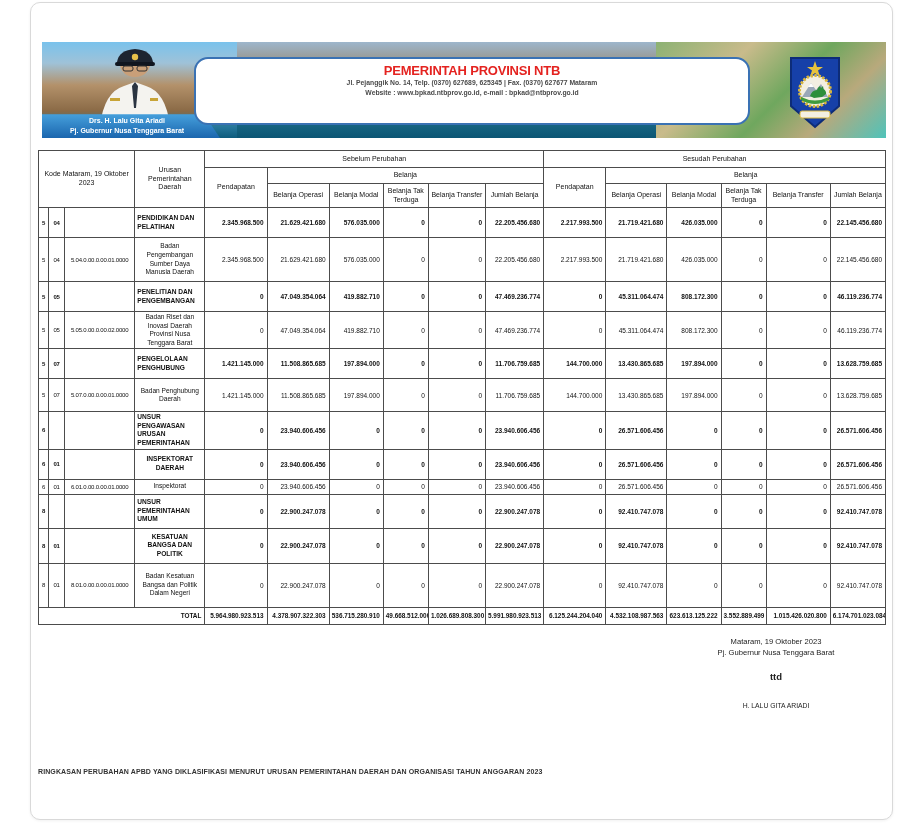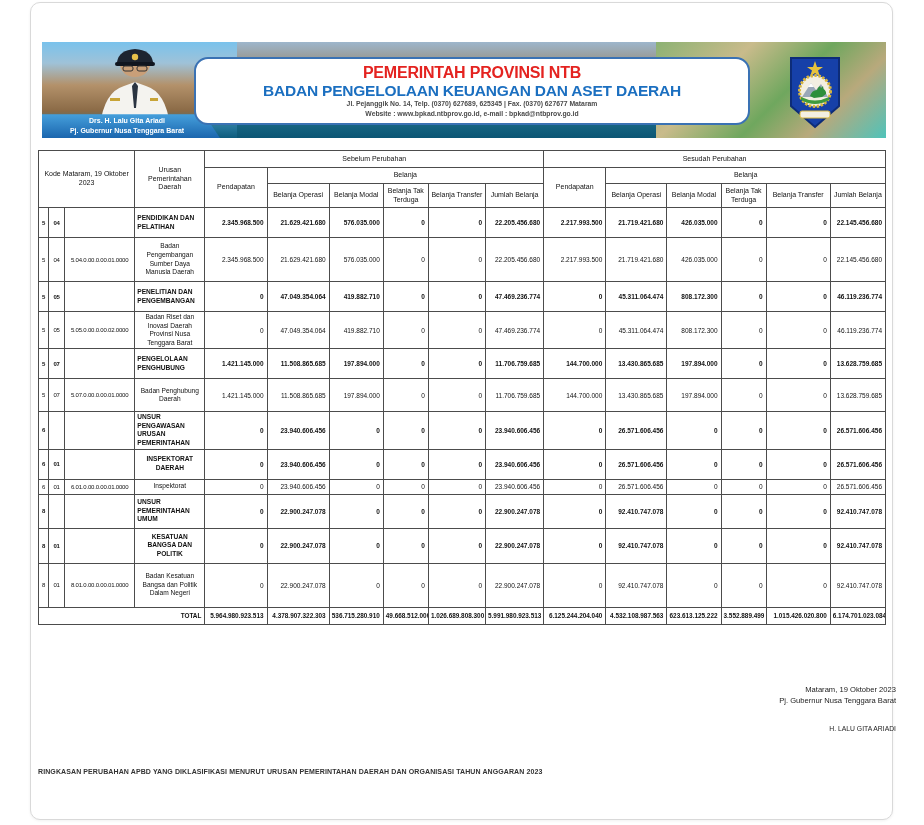--- a/index.html
+++ b/index.html
@@ -16,40 +16,40 @@
               background:linear-gradient(180deg,#9db6cc 0%,#97876f 30%,#6f5c49 52%,#7c4a33 62%,#1d6e8a 78%,#0c5674 100%); }
   .bg-right { position:absolute; right:0; top:0; width:230px; height:100%;
               background:linear-gradient(135deg,#8cb273 0%,#c9bb8b 30%,#6fa75e 55%,#b8a97c 75%,#4fc3ba 100%); }
   .official { position:absolute; left:28px; top:6px; width:130px; height:78px; }
   .caption { position:absolute; left:0; bottom:0; width:178px; padding:2px 14px 3px 6px;
              background:linear-gradient(180deg,#46a0dc 0%,#1b66ae 100%); color:#fff;
              font-size:7px; font-weight:bold; text-align:center; line-height:1.35;
              clip-path:polygon(0 0, calc(100% - 16px) 0, 100% 100%, 0 100%); }
   .whitebox { position:absolute; left:152px; top:15px; width:556px; height:68px; background:#fff;
               border:2px solid #3a72b4; border-radius:14px; text-align:center; padding-top:5px; }
-  .gov-line { color:#e42320; font-weight:bold; font-size:16px; letter-spacing:-0.2px; line-height:1.1; }
+  .gov-line { color:#e42320; font-weight:bold; font-size:13px; letter-spacing:-0.2px; line-height:1.1; }
   .agency   { color:#1b6fc0; font-weight:bold; font-size:15.5px; letter-spacing:-0.2px; line-height:1.15; }
   .addr     { color:#4a4a4a; font-weight:bold; font-size:6.8px; line-height:1.4; }
   .coa { position:absolute; left:746px; top:14px; width:54px; height:74px; }
 
   
   .tbl { position:absolute; left:38px; top:150px; width:848px; border-collapse:collapse;
          table-layout:fixed; font-size:6.5px; color:#111; }
   .tbl th, .tbl td { border:1px solid #4c4c4c; padding:1px 2px; overflow:hidden; vertical-align:middle; }
   .tbl th { font-weight:normal; font-size:7px; text-align:center; line-height:1.25; }
   .tbl td.num { text-align:right; padding-right:3px; }
   .tbl td.kode { font-size:6px; text-align:center; padding:0; letter-spacing:-0.2px; }
   .tbl td.urusan { font-size:6.6px; line-height:1.3; padding:1px 2px; }
   .tbl tr.major { font-weight:bold; }
   .tbl tr.total td, .tbl tr.total th { font-weight:bold; font-size:6.4px; }
   .tbl tr.total th { text-align:right; padding-right:3px; }
 
   
-  .sign { position:absolute; left:656px; top:636px; width:240px; text-align:right;
-          font-size:7.6px; color:#222; line-height:1.5;margin-top:48px; }
+  .sign { position:absolute; left:656px; top:636px; width:240px; text-align:center;
+          font-size:7.6px; color:#222; line-height:1.5; }
   .sign .ttd { font-weight:bold; font-size:9.5px; margin-top:11px; }
   .sign .name { font-size:6.8px; margin-top:17px; }
   .lampiran { position:absolute; left:120px; top:740px; width:640px; text-align:center;
               font-family:"Liberation Serif", serif; font-size:11.5px; color:#222; }
   .ringkasan { position:absolute; left:38px; top:768px; width:820px; text-align:left;
                font-size:7px; font-weight:bold; color:#333; letter-spacing:0.1px; }
 </style>
 </head>
 <body>
 
@@ -74,21 +74,20 @@
       <rect x="80" y="50" width="8" height="3" fill="#c8a437"></rect>
     </svg>
 
     <div class="caption">
       <div>Drs. H. Lalu Gita Ariadi</div>
       <div>Pj. Gubernur Nusa Tenggara Barat</div>
     </div>
 
     <div class="whitebox">
       <div class="gov-line">PEMERINTAH PROVINSI NTB</div>
-      <div class="agency">BADAN PENGELOLAAN KEUANGAN DAN ASET DAERAH</div>
       <div class="addr">Jl. Pejanggik No. 14, Telp. (0370) 627689, 625345 | Fax. (0370) 627677 Mataram</div>
       <div class="addr">Website : www.bpkad.ntbprov.go.id, e-mail : bpkad@ntbprov.go.id</div>
     </div>
 
     <svg class="coa" viewBox="0 0 54 74">
       <path d="M3 2 H51 V50 L27 71 L3 50 Z" fill="#1640a8" stroke="#0d2c78" stroke-width="2"></path>
       <polygon points="27,5 29,11 35,11 30,14.6 32,20.6 27,17 22,20.6 24,14.6 19,11 25,11" fill="#e8c33c"></polygon>
       <circle cx="27" cy="35" r="15.5" fill="#f3efe2" stroke="#d8b63c" stroke-width="3" stroke-dasharray="2.4 1.6"></circle>
       <path d="M14 41 L23 27 L28 34 L33 28 L40 41 Z" fill="#9aa7b8"></path>
       <path d="M20 31 L23 27 L26 31 Z" fill="#fff"></path>
@@ -374,17 +373,18 @@
           <td class="num">3.552.889.499</td>
           <td class="num">1.015.426.020.800</td>
           <td class="num">6.174.701.023.084</td>
         </tr>
       </tbody>
   </table>
 
   <div class="sign">
     <div>Mataram, 19 Oktober 2023</div>
     <div>Pj. Gubernur Nusa Tenggara Barat</div>
+    <div class="ttd">ttd</div>
     <div class="name">H. LALU GITA ARIADI</div>
   </div>
 
   <div class="ringkasan">RINGKASAN PERUBAHAN APBD YANG DIKLASIFIKASI MENURUT URUSAN PEMERINTAHAN DAERAH DAN ORGANISASI TAHUN ANGGARAN 2023</div>
 </div>
 
 </body></html>

